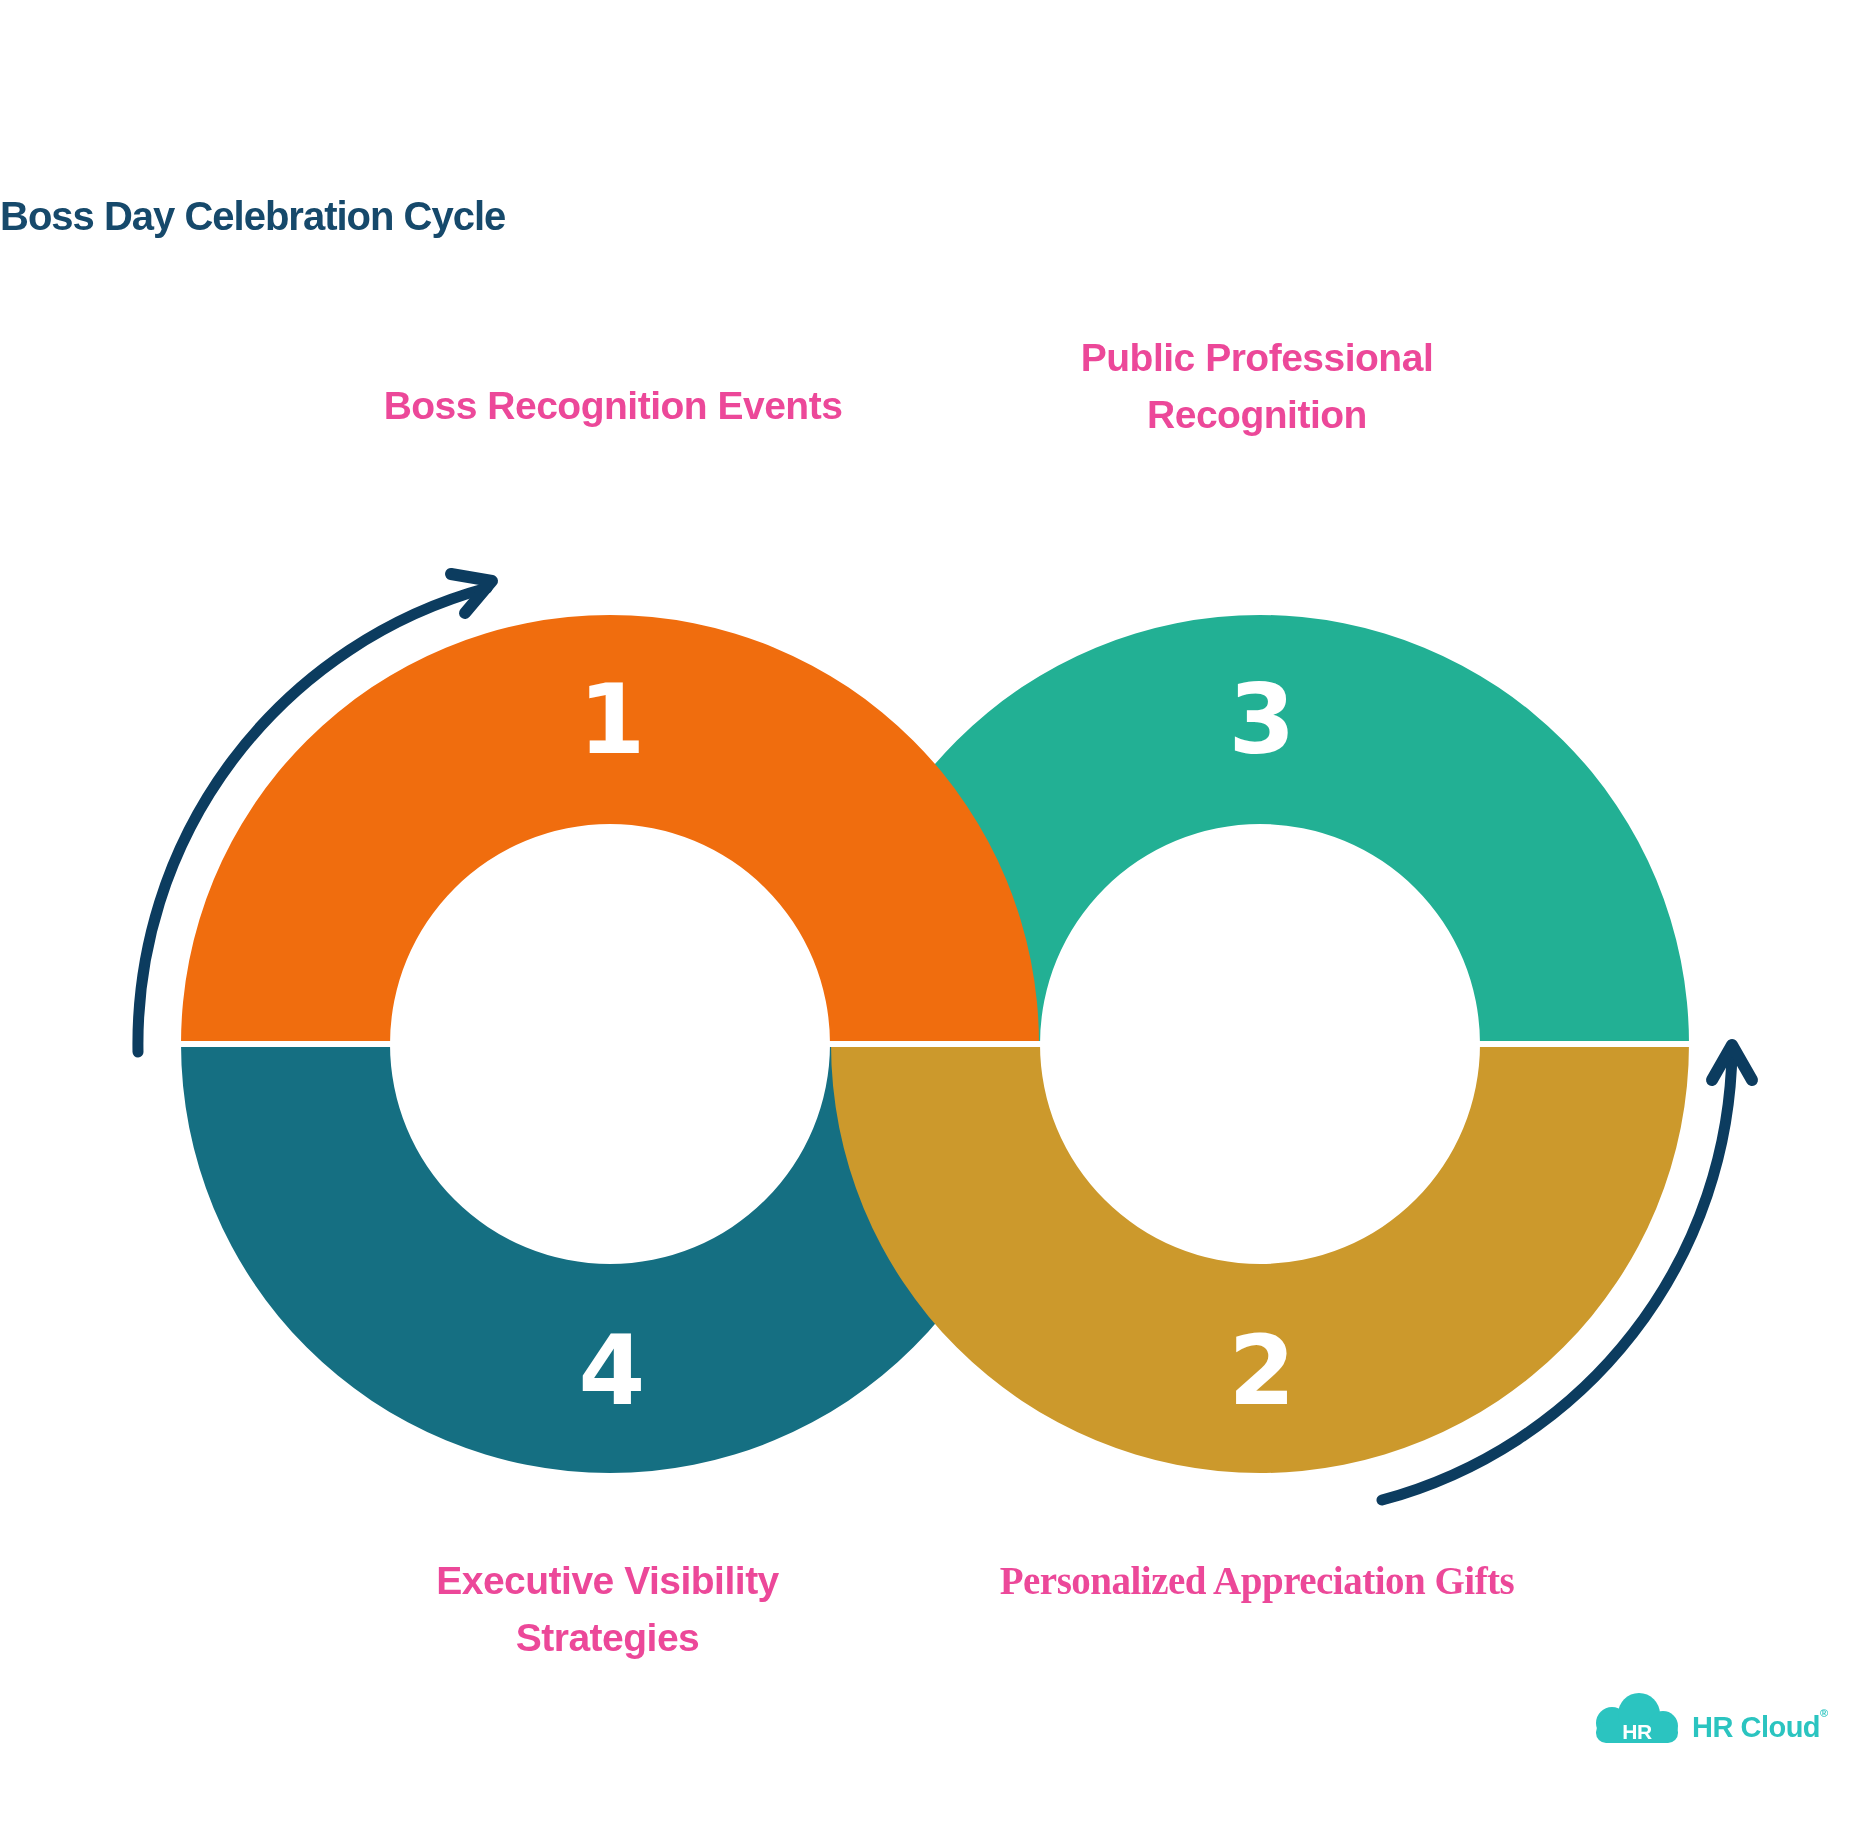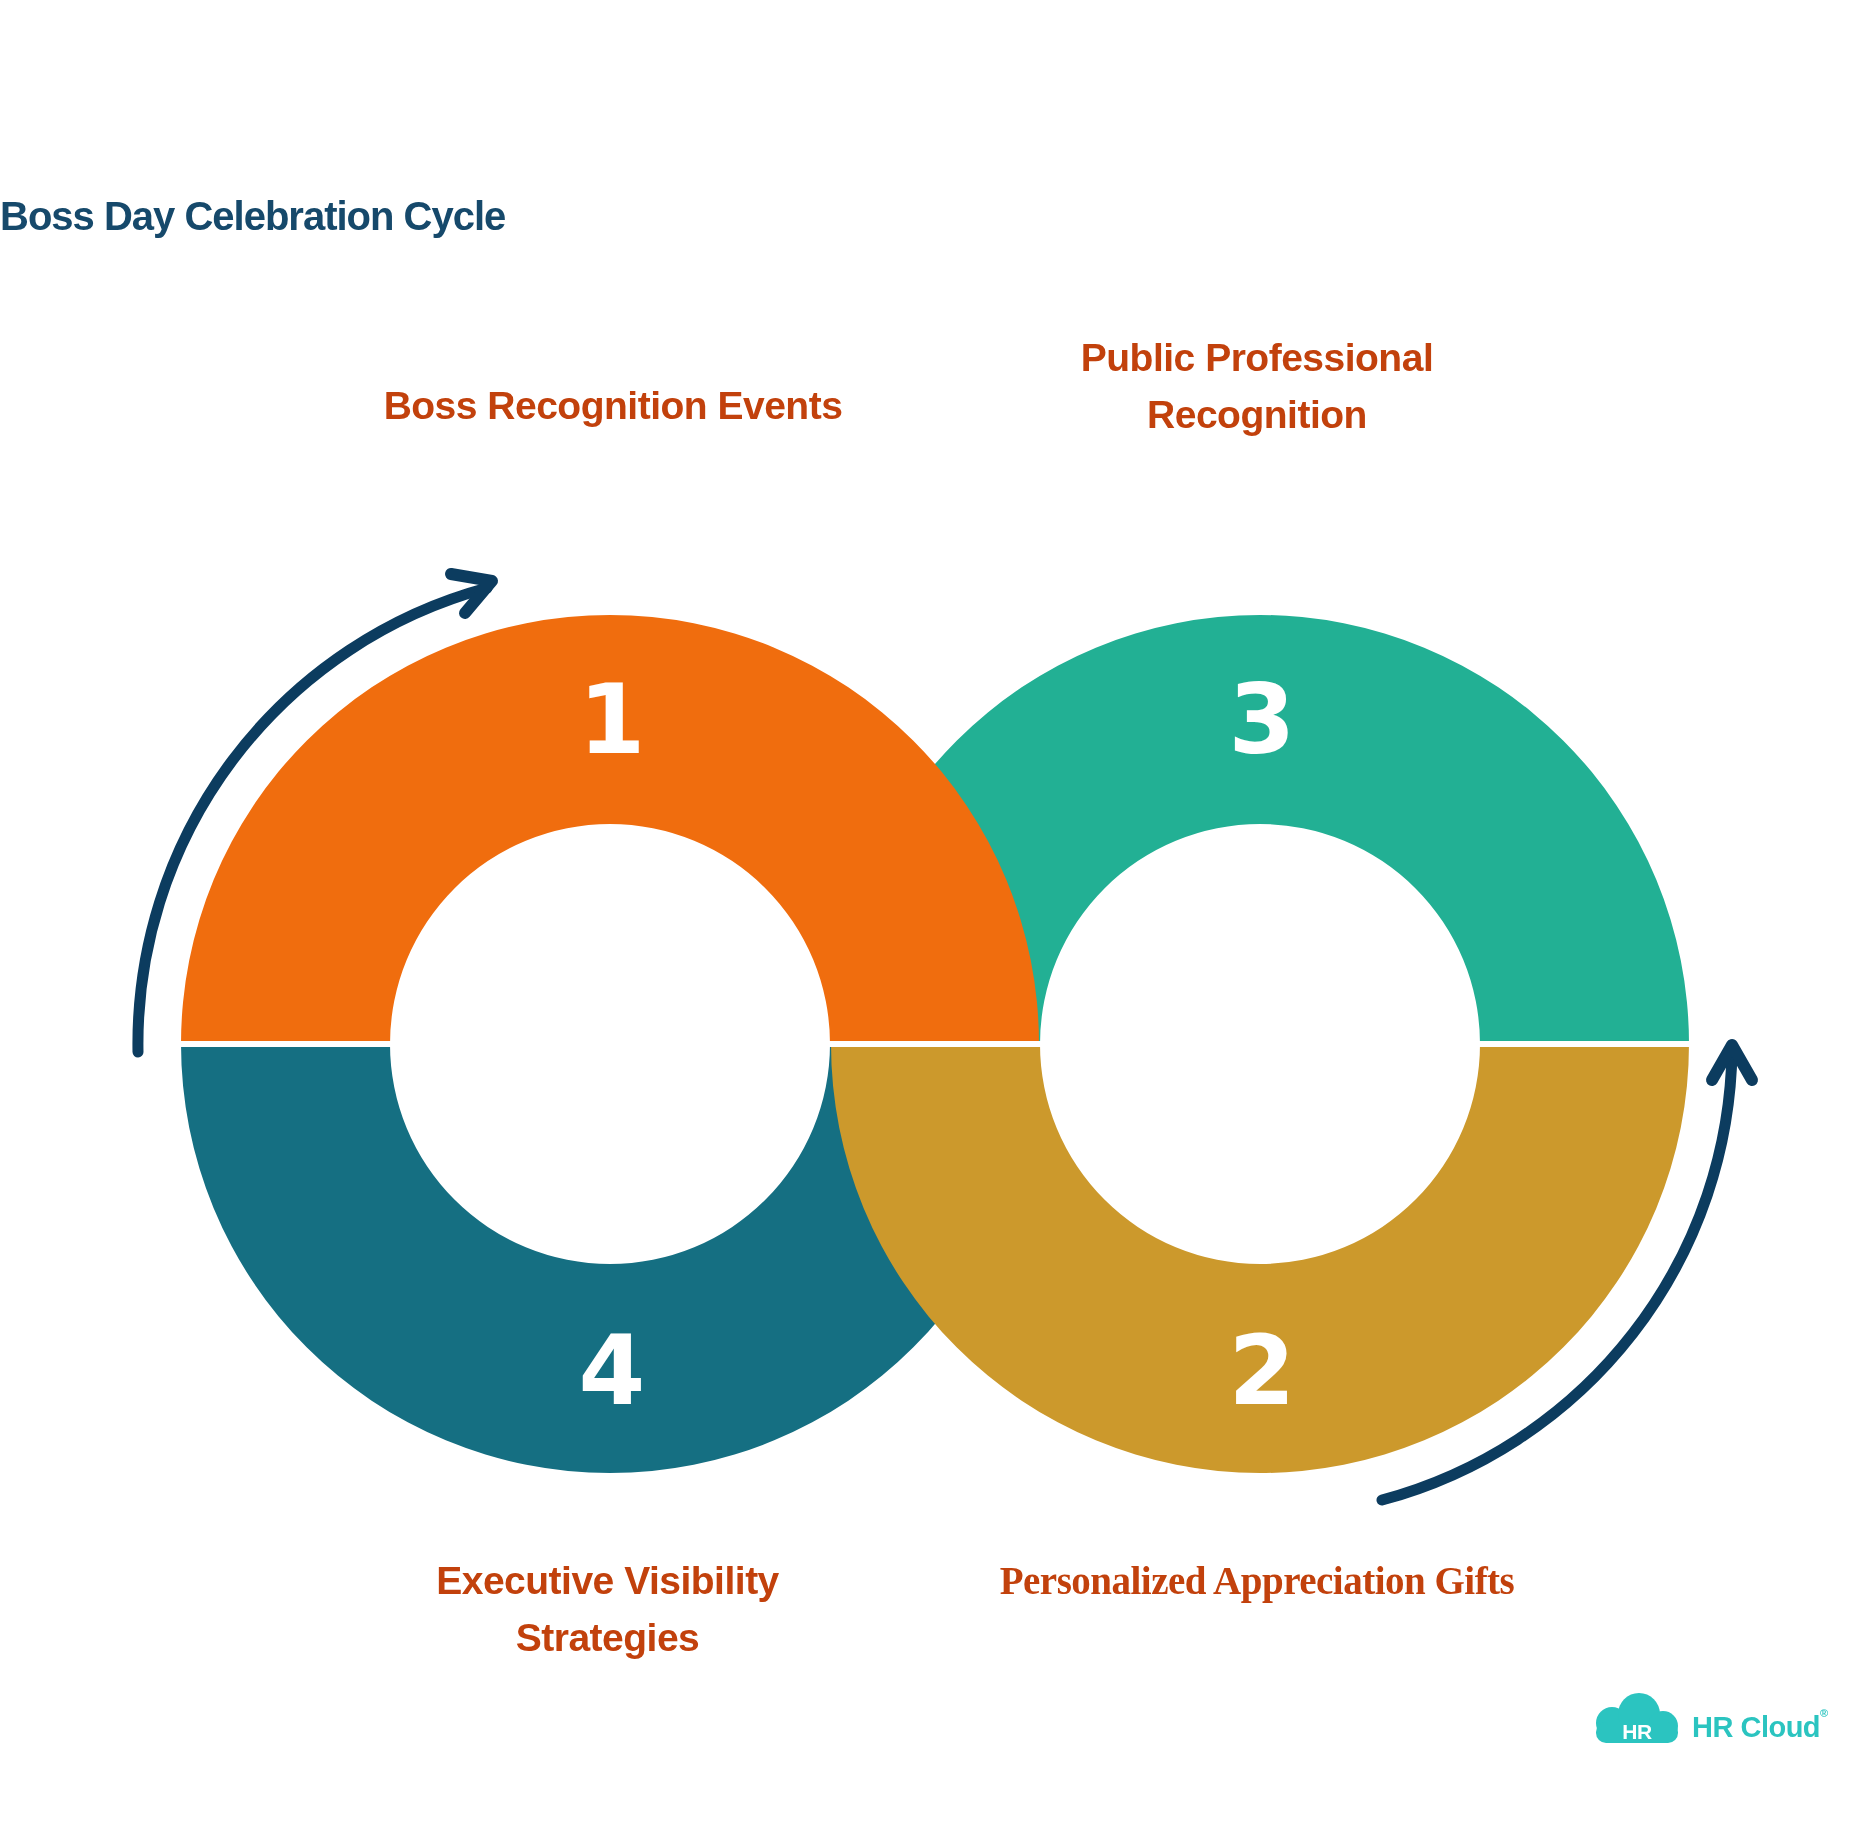--- a/index.html
+++ b/index.html
@@ -6,21 +6,21 @@
   .canvas {
     position:relative; width:1872px; height:1839px; background:#ffffff;
     font-family:"Liberation Sans", sans-serif; overflow:hidden;
   }
   .diagram-svg { position:absolute; left:0; top:0; }
   .title {
     position:absolute; top:150px; left:0; right:0; text-align:left;
     font-size:40px; font-weight:bold; color:#16496B; letter-spacing:-1px;margin-top:44px;
   }
   .step-label {
-    position:absolute; font-size:39px; font-weight:bold; color:#c2410c;
+    position:absolute; font-size:39px; font-weight:bold; color:#ec4899;
     text-align:center; line-height:1.45; letter-spacing:-0.5px;
   }
   .label-pos-1 { left:263px; top:378px; width:700px; }
   .label-pos-3 { left:1022px; top:330px; width:470px; }
   .label-pos-4 { left:375px; top:1553px; width:465px; }
   .label-pos-2 { left:967px; top:1553px; width:580px;font-family:Liberation Serif, serif; }
   .seg-number {
     font-family:"DejaVu Sans", sans-serif; font-weight:bold; font-size:96px;
   }
   .brand-word { font-weight:bold; font-size:29px; letter-spacing:-0.5px; }

